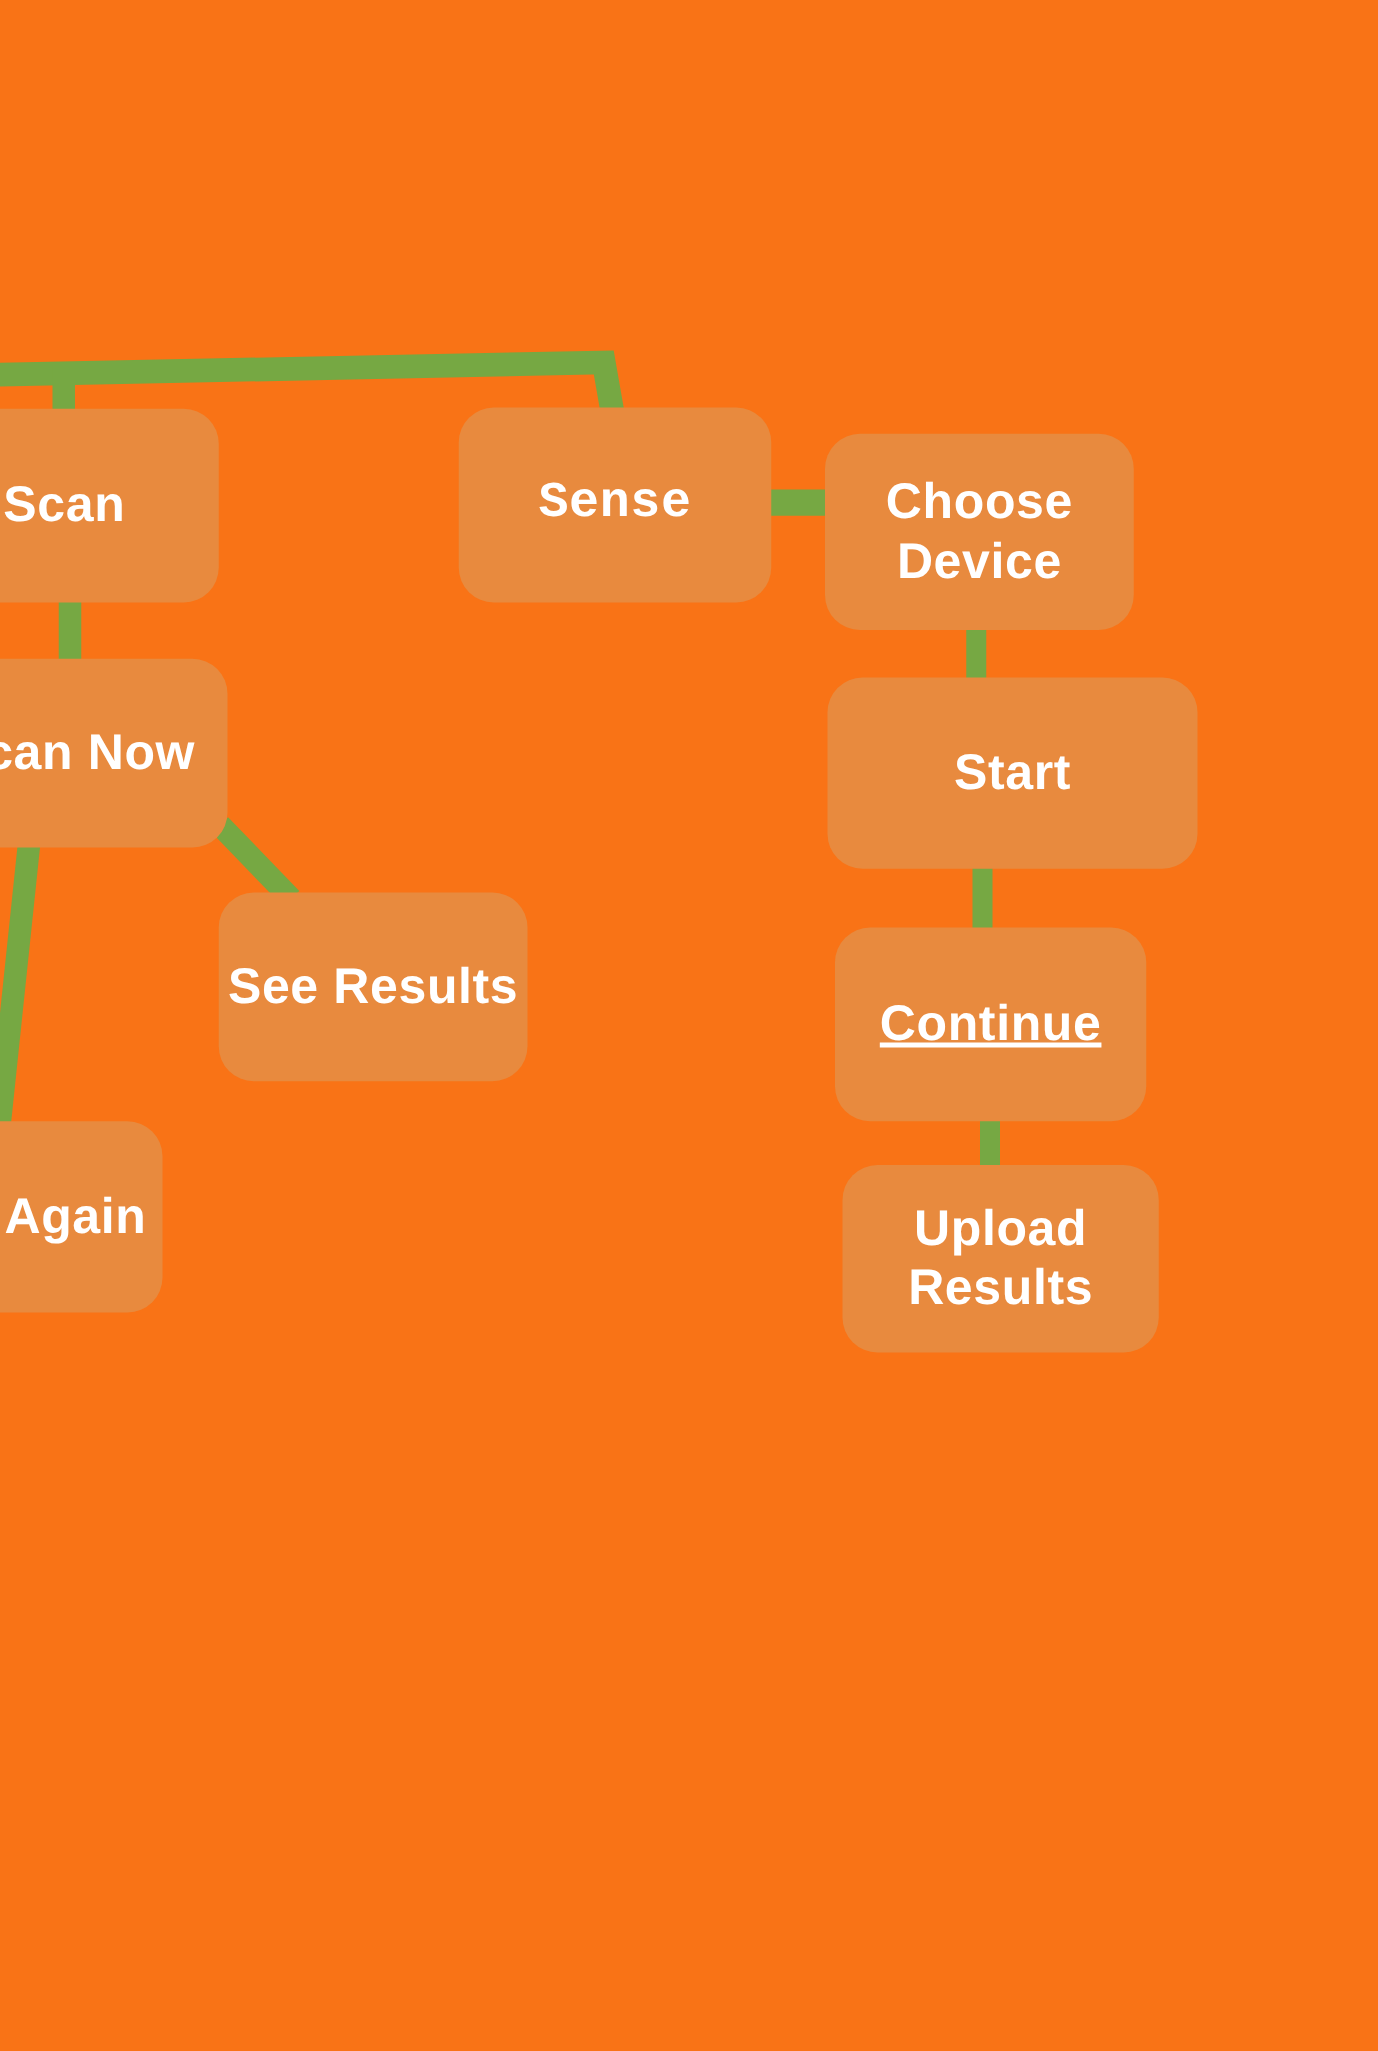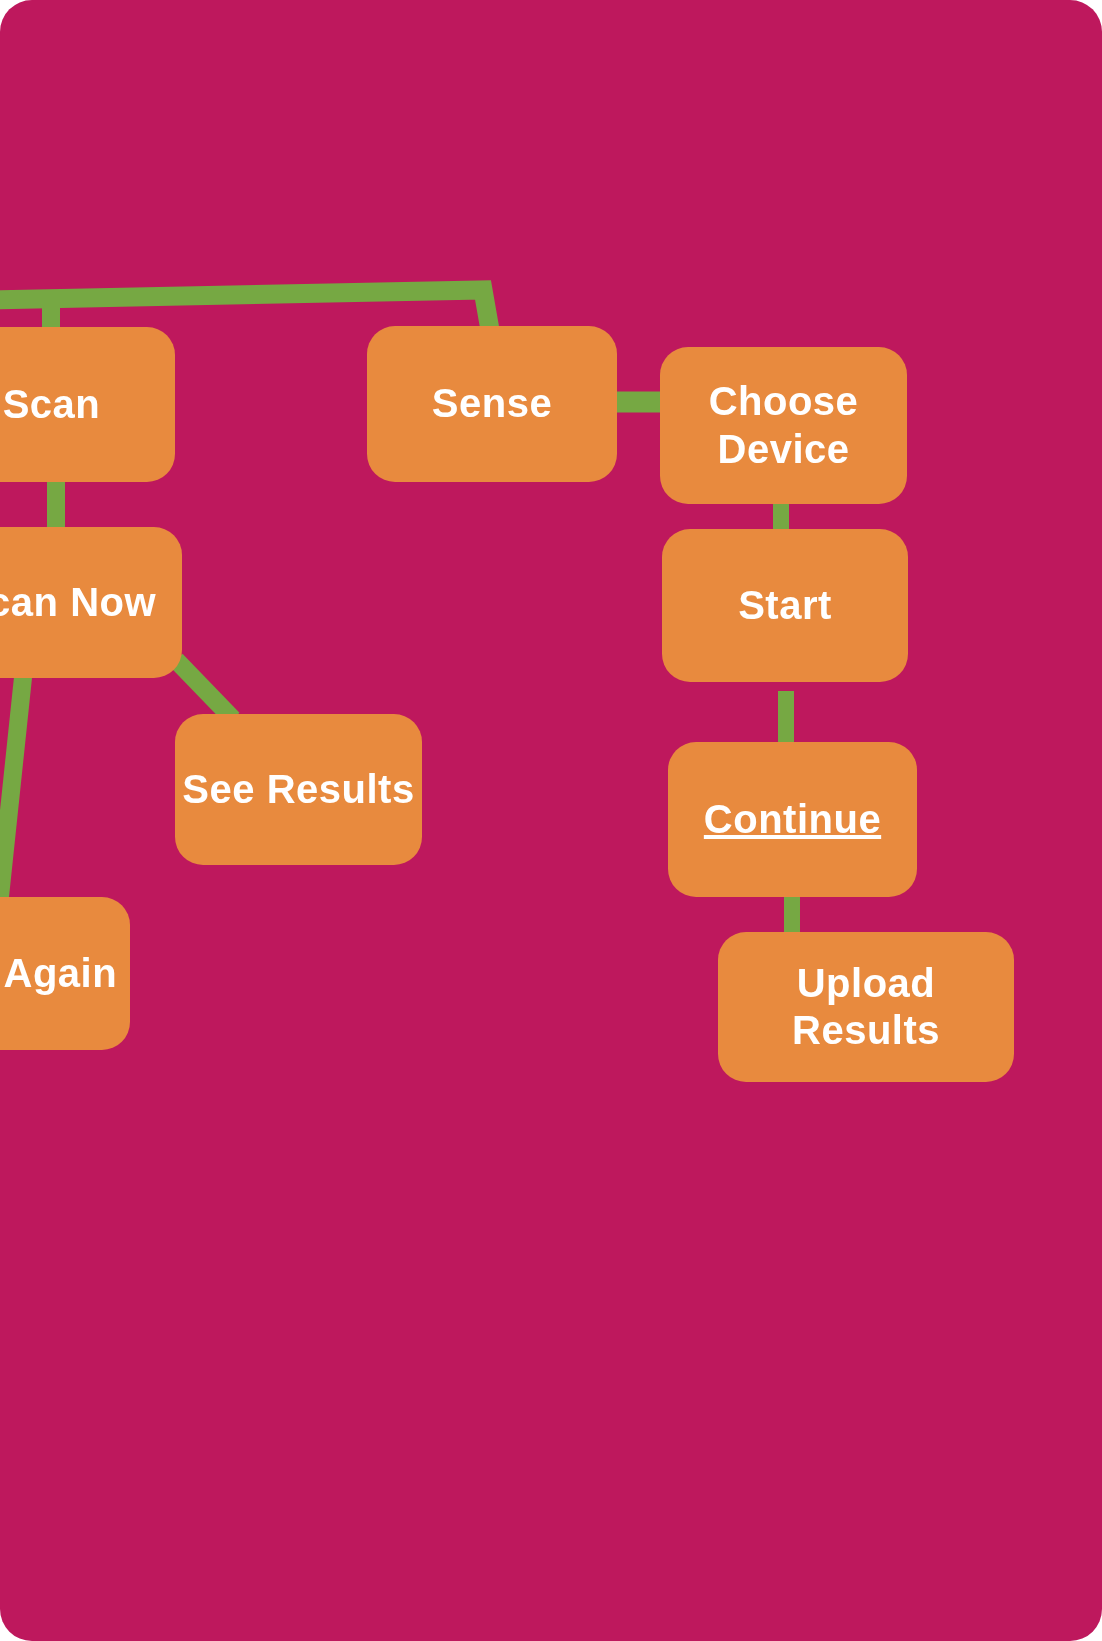--- a/index.html
+++ b/index.html
@@ -5,23 +5,22 @@
   html, body {
     margin: 0;
     padding: 0;
     background: #ffffff;
   }
   .canvas {
     position: relative;
     width: 1102px;
     height: 1641px;
     overflow: hidden;
-    background: #be185d;
+    background: #f97316;
     font-family: "Liberation Sans", "DejaVu Sans", sans-serif;
-    border-radius: 32px;
   }
   .connector-layer {
     position: absolute;
     left: 0;
     top: 0;
     z-index: 1;
   }
   .node {
     position: absolute;
     z-index: 2;
@@ -65,45 +64,45 @@
       <line x1="786" y1="691" x2="786" y2="746" stroke-width="16"></line>
 
       <line x1="792" y1="893" x2="792" y2="937" stroke-width="16"></line>
     </g>
   </svg>
 
   <div class="node" style="left:-72px;  top:327px; width:247px; height:155px;">
     <span>Scan</span>
   </div>
 
-  <div class="node" style="left:367px; top:326px; width:250px; height:156px;">
+  <div class="node" style="left:367px; top:326px; width:250px; height:156px;font-family:Liberation Mono, monospace;">
     <span>Sense</span>
   </div>
 
   <div class="node" style="left:660px; top:325px; width:247px; height:157px;margin-top:22px;">
     <span>Choose Device</span>
   </div>
 
   <div class="node" style="left:-65px; top:527px; width:247px; height:151px;">
     <span>Scan Now</span>
   </div>
 
   <div class="node" style="left:175px; top:714px; width:247px; height:151px;">
     <span>See Results</span>
   </div>
 
   <div class="node" style="left:-117px; top:897px; width:247px; height:153px;">
     <span>Scan Again</span>
   </div>
 
-  <div class="node" style="left:662px; top:529px; width:246px; height:153px;">
+  <div class="node" style="left:662px; top:542px; width:296px; height:153px;">
     <span>Start</span>
   </div>
 
   <div class="node" style="left:668px; top:742px; width:249px; height:155px;text-decoration:underline;">
     <span>Continue</span>
   </div>
 
-  <div class="node" style="left:674px; top:932px; width:296px; height:150px;margin-left:44px;">
+  <div class="node" style="left:674px; top:932px; width:253px; height:150px;">
     <span>Upload Results</span>
   </div>
 
 </div>
 
 </body></html>

